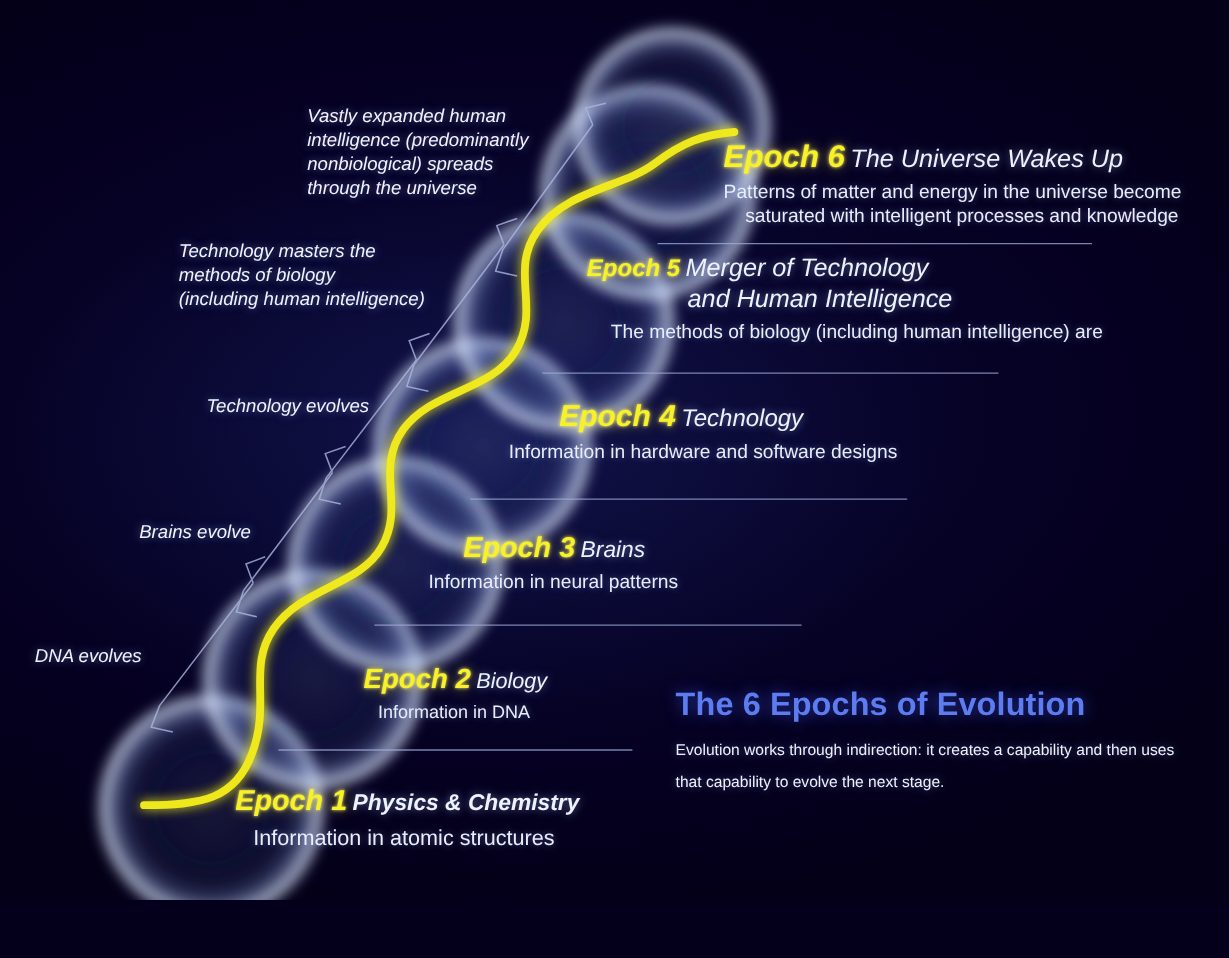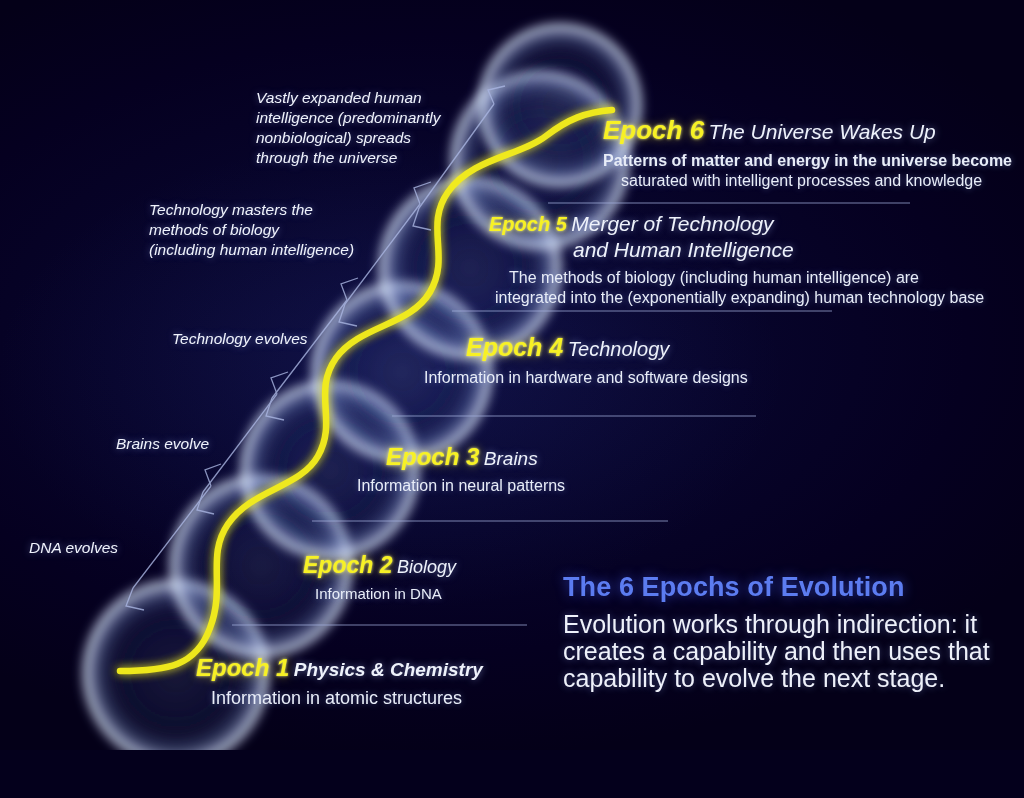--- a/index.html
+++ b/index.html
@@ -47,21 +47,21 @@
     line-height:20px;text-shadow:0 0 7px rgba(160,185,255,.5);
   }
 
   
   #titleblock{position:absolute;left:563px;top:572px;width:430px;}
   #titleblock h1{
     margin:0 0 8px 0;font-size:27px;font-weight:bold;color:#5c7cf0;
     text-shadow:0 0 12px rgba(70,100,255,.6);letter-spacing:.1px;
   }
   #titleblock p{
-    margin:0;font-size:25px;line-height:27px;color:#eef1fa;
+    margin:0;font-size:13px;line-height:27px;color:#eef1fa;
     text-shadow:0 0 7px rgba(150,175,255,.45);
   }
 </style>
 </head>
 <body>
 
 <div id="stage">
 
   <svg class="layer" viewBox="0 0 1024 798">
     <defs>
@@ -172,32 +172,31 @@
 
   <div class="ann" style="left:29px;top:538px;">
     <div>DNA evolves</div>
   </div>
 
   <div class="epoch e6" style="left:603px;top:115px;">
     <div class="ep-title">
       <span class="ep-num">Epoch 6</span>
       <span class="ep-sub">The Universe Wakes Up</span>
     </div>
-    <div class="ep-desc" style="margin-top:6px;font-weight:bold;">Patterns of matter and energy in the universe become</div>
+    <div class="ep-desc" style="margin-top:6px;">Patterns of matter and energy in the universe become</div>
     <div class="ep-desc" style="margin-top:2px;margin-left:18px;">saturated with intelligent processes and knowledge</div>
   </div>
 
   <div class="epoch e5" style="left:489px;top:212px;">
     <div class="ep-title">
       <span class="ep-num">Epoch 5</span>
       <span class="ep-sub">Merger of Technology</span>
     </div>
     <div class="ep-sub" style="font-size:21px;margin-top:2px;margin-left:84px;">and Human Intelligence</div>
     <div class="ep-desc" style="margin-top:7px;margin-left:20px;">The methods of biology (including human intelligence) are</div>
-    <div class="ep-desc" style="margin-top:2px;margin-left:6px;">integrated into the (exponentially expanding) human technology base</div>
   </div>
 
   <div class="epoch e4" style="left:466px;top:333px;">
     <div class="ep-title">
       <span class="ep-num">Epoch 4</span>
       <span class="ep-sub">Technology</span>
     </div>
     <div class="ep-desc" style="margin-top:7px;margin-left:-42px;">Information in hardware and software designs</div>
   </div>
 

